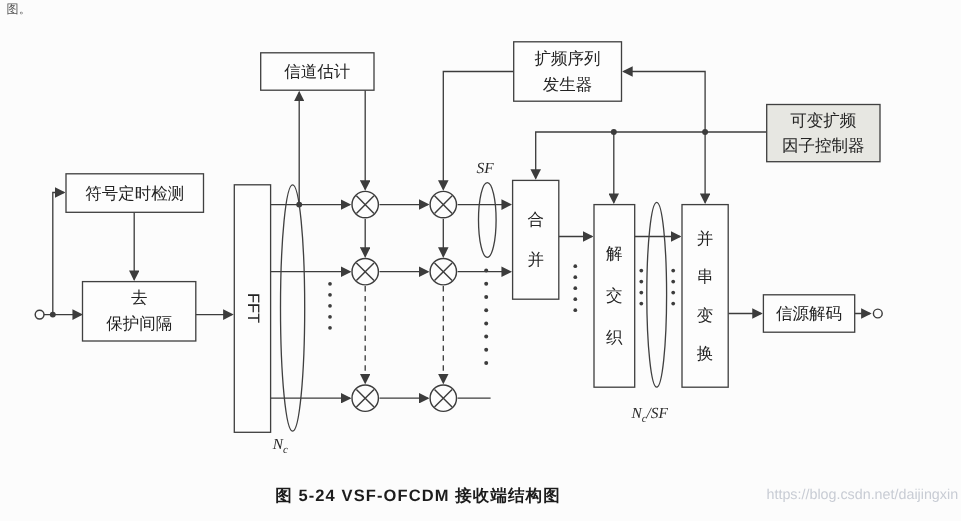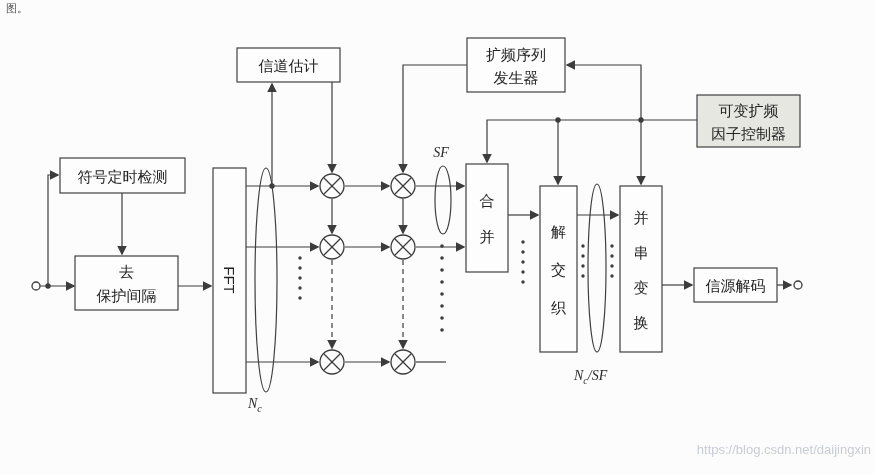--- a/index.html
+++ b/index.html
@@ -220,15 +220,16 @@
     <rect class="box" x="694" y="268" width="83" height="34"></rect>
     <text class="t" x="735.5" y="285.5">信源解码</text>
 
     <text class="m" x="441" y="157" text-anchor="middle">SF</text>
 
     <text class="m" x="248" y="408"><tspan>N</tspan><tspan class="sub" dy="4">c</tspan></text>
 
     <text class="m" x="574" y="380"><tspan>N</tspan><tspan class="sub" dy="4">c</tspan><tspan dy="-4">/SF</tspan></text>
   </svg>
 
+  <div class="caption">图 5-24  VSF-OFCDM 接收端结构图</div>
   <div class="watermark">https://blog.csdn.net/daijingxin</div>
 
 </div>
 
 </body></html>

